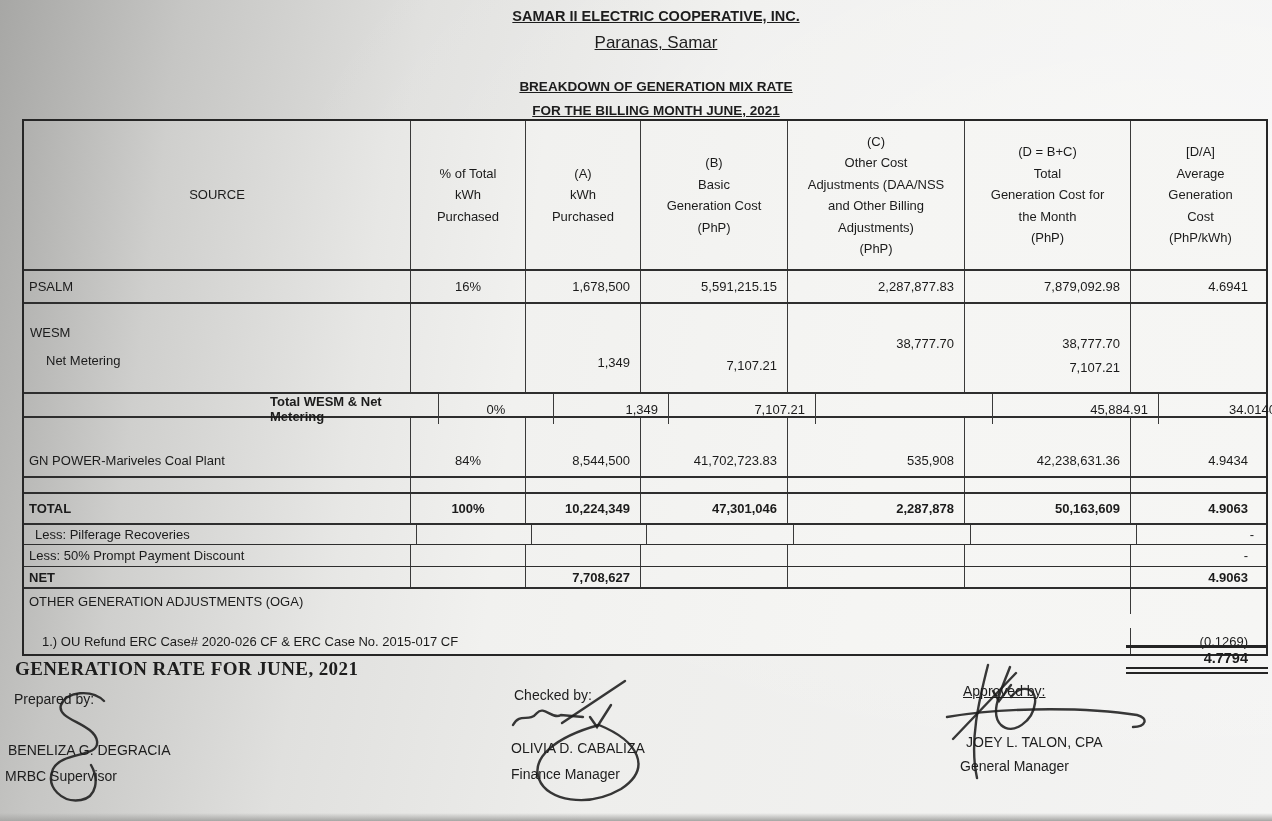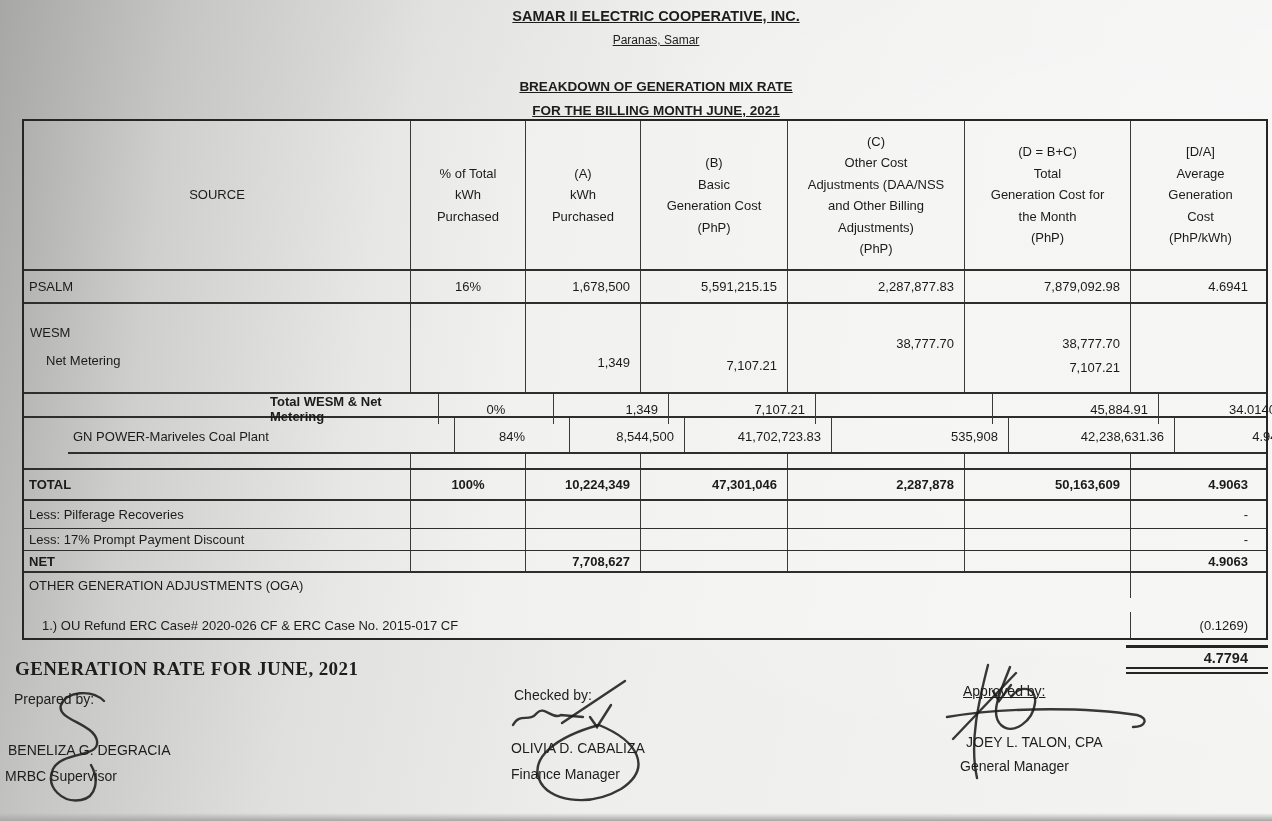--- a/index.html
+++ b/index.html
@@ -10,21 +10,21 @@
     color:#1d1d1d;
     background:
       radial-gradient(1500px 900px at 92% 30%, rgba(255,255,255,0.5), rgba(255,255,255,0) 60%),
       linear-gradient(101deg, #a7a7a5 0%, #c6c6c4 13%, #e0e0de 30%, #eeeeec 52%, #f4f4f3 100%);
   }
   .abs { position:absolute; }
 
   
   .doc-head { left:40px; right:0; text-align:center;text-decoration:underline; }
   .org-name   { top:8px;  font-size:14.5px; font-weight:600; }
-  .org-loc    { top:33px; font-size:12px; }
+  .org-loc    { top:33px; font-size:17px; }
   .doc-title1 { top:79px; font-size:13.5px; font-weight:700; }
   .doc-title2 { top:103px;font-size:13.5px; font-weight:700; }
 
   
   #gentable {
     position:absolute; left:22px; top:119px; width:1246px;
     border:2.5px solid #262626;
     background:linear-gradient(97deg,#b0b0ae 0%,#cfcfcd 11%,#e7e7e5 28%,#f1f1ef 40%,#f5f5f3 68%,#f6f6f4 100%);
   }
   .tr { display:grid; grid-template-columns:386px 115px 115px 147px 177px 166px 140px;
@@ -39,25 +39,25 @@
   .num  { justify-content:flex-end; padding-right:10px; }
   .last { justify-content:flex-end; padding-right:22px; }
   .ctr  { justify-content:center; }
   .lft  { justify-content:flex-start; padding-left:5px; }
   .b    { font-weight:700; }
   .r-head  { height:150px; }
   .r-psalm { height:33px; }
   .r-wesm  { height:90px; }
   .r-twesm { height:24px;padding-left:28px; }
   .r-twesm .td:first-child { padding-left:218px; }
-  .r-gn    { height:36px;margin-left:44px; }
+  .r-gn    { height:60px; }
   .r-gn .td { align-items:flex-end; padding-bottom:8px; }
   .r-sp    { height:16px; }
   .r-total { height:31px; }
-  .r-less  { height:28px; border-bottom-width:1.5px; }
+  .r-less  { height:20px; border-bottom-width:1.5px;padding-left:6px; }
   .r-less2 { height:22px; border-bottom-width:1.5px; }
   .r-net   { height:22px; border-bottom-width:2.5px; }
   .r-ogah  { height:25px; border-bottom:none; }
   .r-ogai  { height:26px;margin-top:14px; }
   .r-ogai .td:first-child { padding-left:18px; }
   .pos { position:absolute; font-size:13px; }
   .wesm-l1 { left:6px;  top:21px; }
   .wesm-l2 { left:22px; top:49px; }
   .val-c1  { right:10px; top:32px; }
   .val-d1  { right:10px; top:32px; }
@@ -209,21 +209,21 @@
     <div class="td lft">Less: Pilferage Recoveries</div>
     <div class="td"></div>
       <div class="td"></div>
     <div class="td"></div>
       <div class="td"></div>
     <div class="td"></div>
     <div class="td last">-</div>
   </div>
 
   <div class="tr r-less2">
-    <div class="td lft">Less: 17% Prompt Payment Discount</div>
+    <div class="td lft">Less: 50% Prompt Payment Discount</div>
     <div class="td"></div>
       <div class="td"></div>
     <div class="td"></div>
       <div class="td"></div>
     <div class="td"></div>
     <div class="td last">-</div>
   </div>
 
   <div class="tr r-net">
     <div class="td lft b">NET</div>

